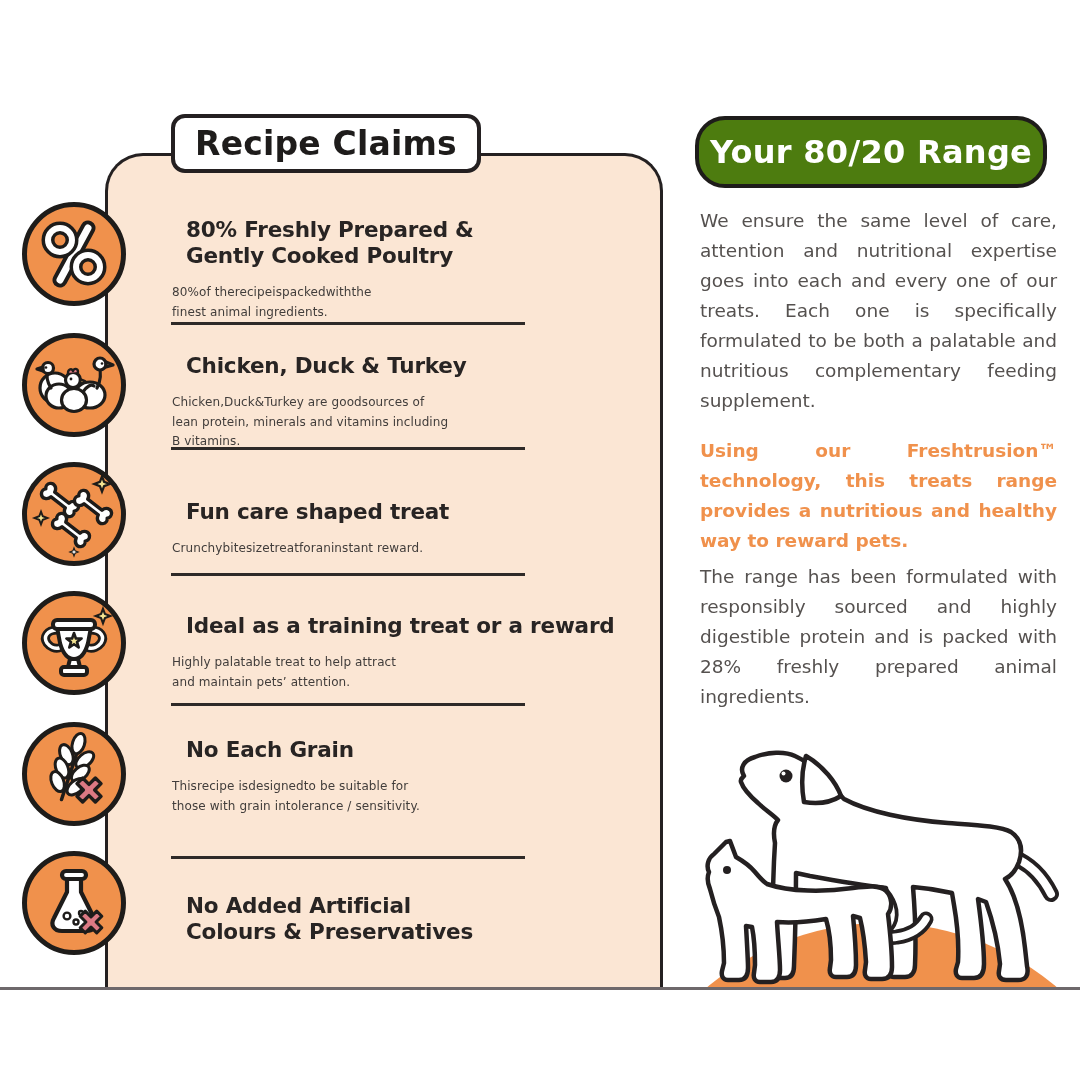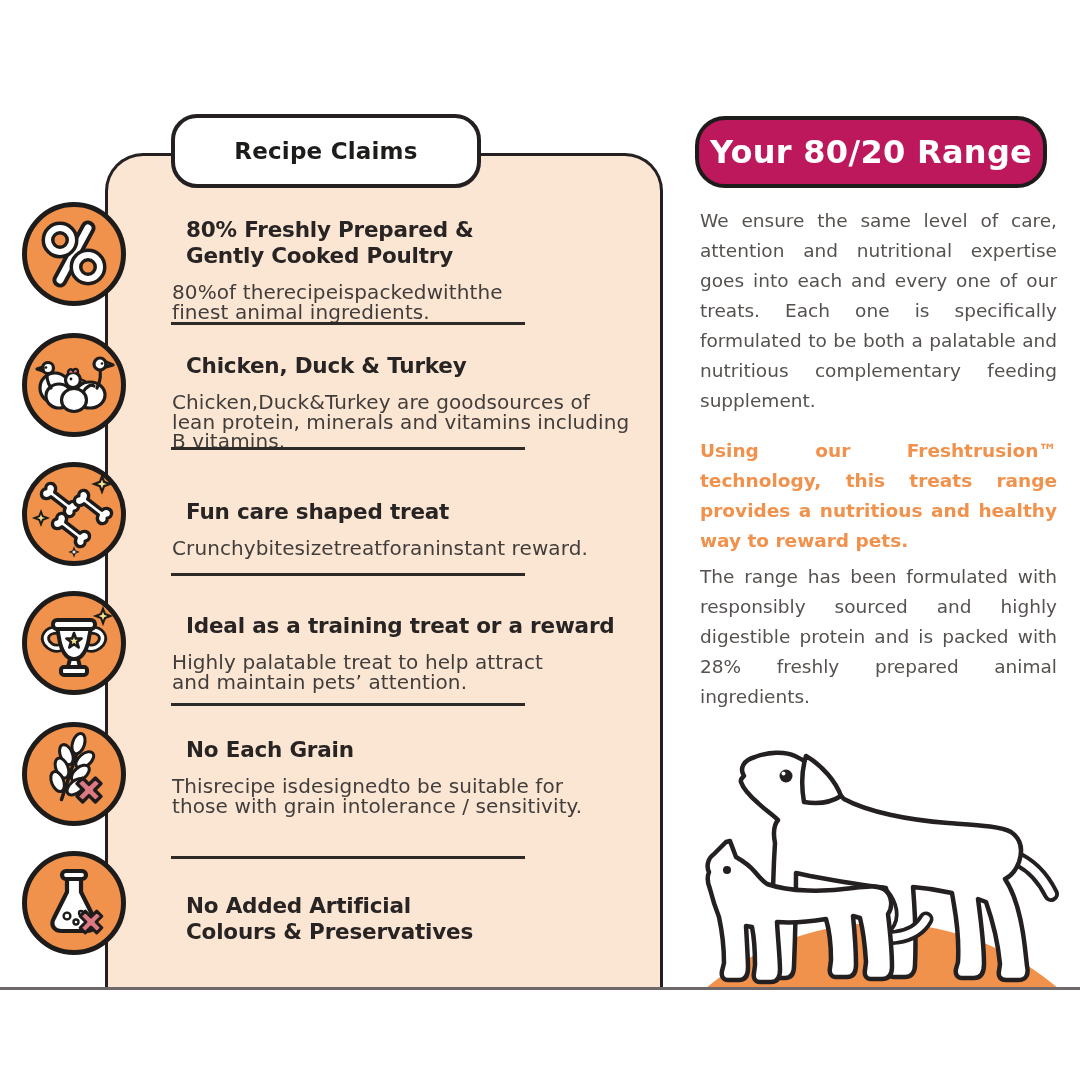--- a/index.html
+++ b/index.html
@@ -7,46 +7,46 @@
     position:relative;width:1080px;height:1080px;background:#ffffff;
     overflow:hidden;font-family:"DejaVu Sans", sans-serif;
   }
   
   .panel{
     position:absolute;left:105px;top:153px;width:558px;height:834px;
     background:#FBE6D4;border:3.5px solid #242021;border-bottom:none;
     border-radius:38px 38px 0 0;box-sizing:border-box;
   }
   .recipe-pill{
-    position:absolute;left:171px;top:114px;width:310px;height:74px;
-    background:#ffffff;border:4px solid #242021;border-radius:26px;
+    position:absolute;left:171px;top:114px;width:310px;height:59px;
+    background:#ffffff;border:4px solid #242021;border-radius:14px;
     display:flex;align-items:center;justify-content:center;
-    font-weight:bold;font-size:23px;color:#1E1C1B;letter-spacing:.2px;z-index:5;
+    font-weight:bold;font-size:33px;color:#1E1C1B;letter-spacing:.2px;z-index:5;
     box-sizing:border-box;
   }
   .sec{position:absolute;left:172px;width:474px;z-index:4;}
   .sec h3{
     margin:14px;font-size:21.5px;line-height:26px;font-weight:bold;color:#282423;
     white-space:pre-line;letter-spacing:-0.2px;
   }
   .sec p{
-    margin:3px 0 0 0;font-size:20px;line-height:19.5px;color:#413D3B;
+    margin:3px 0 0 0;font-size:12px;line-height:19.5px;color:#413D3B;
     white-space:pre-line;letter-spacing:0.1px;
   }
   .divider{position:absolute;left:171px;width:354px;height:3px;background:#2E2A28;z-index:4;}
   .badge{
     position:absolute;left:22px;width:94px;height:94px;border-radius:50%;
     background:#F0914C;border:5px solid #1E1C1A;z-index:6;
     display:flex;align-items:center;justify-content:center;
   }
   .badge svg{width:94px;height:94px;display:block;}
   
   .range-pill{
     position:absolute;left:695px;top:116px;width:352px;height:72px;
-    background:#be185d;border:4px solid #1E1C1A;border-radius:30px;
+    background:#4d7c0f;border:4px solid #1E1C1A;border-radius:30px;
     display:flex;align-items:center;justify-content:center;
     font-weight:bold;font-size:32px;color:#ffffff;letter-spacing:.3px;
     box-sizing:border-box;
   }
   .rp{
     position:absolute;left:700px;width:357px;margin:0;
     font-size:18.5px;line-height:30px;color:#55514F;text-align:justify;
   }
   .rp.orange{color:#F0914C;font-weight:bold;}
   .illo{position:absolute;left:680px;top:721px;width:400px;height:266px;}

